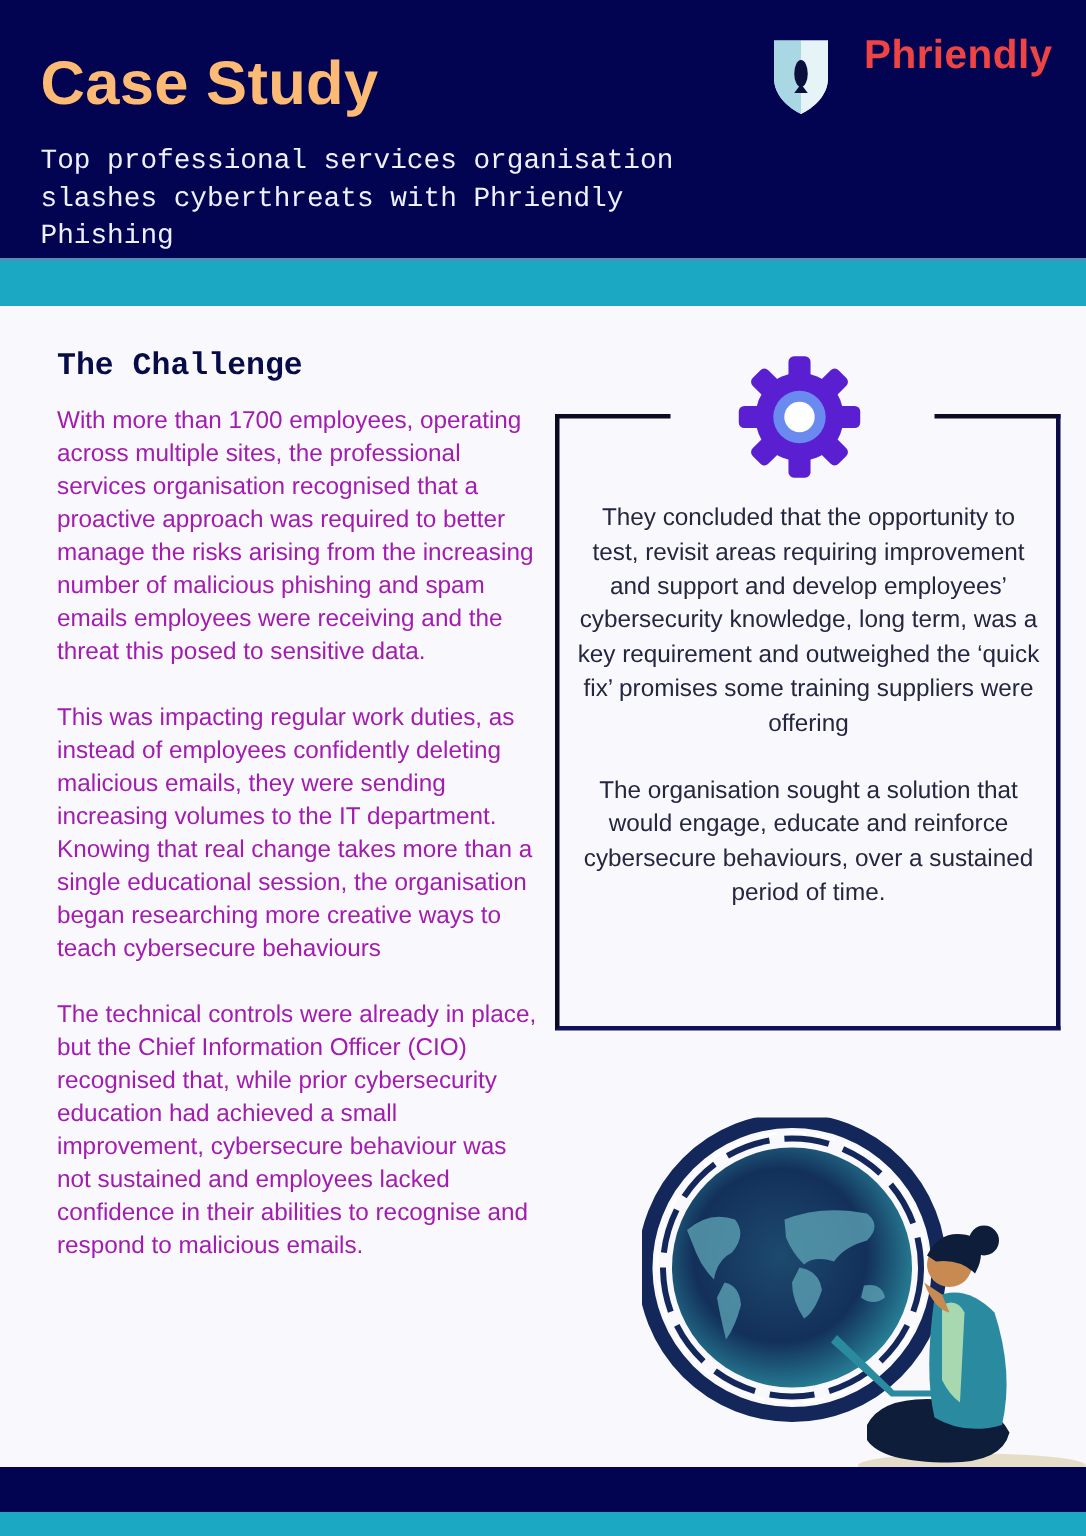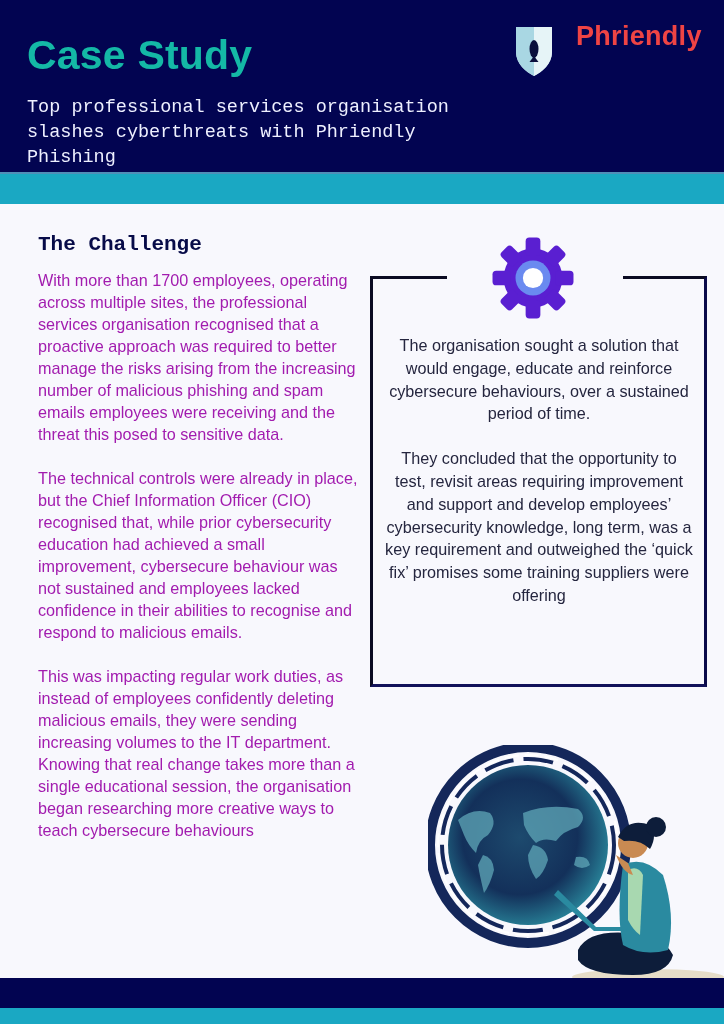--- a/index.html
+++ b/index.html
@@ -1,20 +1,20 @@
 <!DOCTYPE html>
 <html><head>
 <meta charset="utf-8">
 <style>
   * { box-sizing: border-box; margin: 0; padding: 0; }
   html, body { width: 724px; height: 1024px; overflow: hidden; background: #f8f8fd; }
   body { position: relative; font-family: "Liberation Sans", "DejaVu Sans", sans-serif; color: #1f2040; }
 
   .header { position: absolute; left: 0; top: 0; width: 724px; height: 172px; background: #020451; }
-  .header-title { position: absolute; left: 27px; top: 32px; font-size: 41px; font-weight: bold; color: #14b8a6; letter-spacing: 0.2px; }
+  .header-title { position: absolute; left: 27px; top: 32px; font-size: 41px; font-weight: bold; color: #fdba74; letter-spacing: 0.2px; }
   .header-subtitle { position: absolute; left: 27px; top: 95px; width: 460px; font-size: 18.5px; line-height: 25px; color: #eef0ff; font-family: Liberation Mono, monospace; }
 
   .logo { position: absolute; left: 514px; top: 22px; width: 200px; height: 64px; }
   .logo-shield { position: absolute; left: 0; top: 2px; width: 40px; height: 54px; }
   .logo-text { position: absolute; left: 62px; top: 0; font-size: 27px; font-weight: bold; line-height: 29px; color: #ef4444; letter-spacing: 0.3px; }
 
   .band-top { position: absolute; left: 0; top: 172px; width: 724px; height: 32px; background: #1aa8c3; border-top: 2px solid #4f8fb8; }
 
   .left-col { position: absolute; left: 38px; top: 233px; width: 320px; }
   .section-heading { font-size: 21px; font-weight: bold; color: #070b48; margin-bottom: 13px; font-family: Liberation Mono, monospace; }
@@ -51,22 +51,22 @@
       <div>Phriendly</div>
     </div>
   </div>
 </div>
 
 <div class="band-top"></div>
 
 <div class="left-col">
   <h2 class="section-heading">The Challenge</h2>
   <p class="para">With more than 1700 employees, operating across multiple sites, the professional services organisation recognised that a proactive approach was required to better manage the risks arising from the increasing number of malicious phishing and spam emails employees were receiving and the threat this posed to sensitive data.</p>
+  <p class="para">This was impacting regular work duties, as instead of employees confidently deleting malicious emails, they were sending increasing volumes to the IT department. Knowing that real change takes more than a single educational session, the organisation began researching more creative ways to teach cybersecure behaviours</p>
   <p class="para">The technical controls were already in place, but the Chief Information Officer (CIO) recognised that, while prior cybersecurity education had achieved a small improvement, cybersecure behaviour was not sustained and employees lacked confidence in their abilities to recognise and respond to malicious emails.</p>
-  <p class="para">This was impacting regular work duties, as instead of employees confidently deleting malicious emails, they were sending increasing volumes to the IT department. Knowing that real change takes more than a single educational session, the organisation began researching more creative ways to teach cybersecure behaviours</p>
 </div>
 
 <div class="callout"></div>
 <div class="callout-gap"></div>
 <svg class="gear" viewBox="0 0 100 100">
   <g fill="#5a1fd1">
     <circle cx="50" cy="50" r="32"></circle>
     <g>
       <rect x="42" y="6" width="16" height="20" rx="4"></rect>
       <rect x="42" y="74" width="16" height="20" rx="4"></rect>
@@ -75,22 +75,22 @@
       <rect x="42" y="6" width="16" height="20" rx="4" transform="rotate(45 50 50)"></rect>
       <rect x="42" y="6" width="16" height="20" rx="4" transform="rotate(135 50 50)"></rect>
       <rect x="42" y="6" width="16" height="20" rx="4" transform="rotate(225 50 50)"></rect>
       <rect x="42" y="6" width="16" height="20" rx="4" transform="rotate(315 50 50)"></rect>
     </g>
   </g>
   <circle cx="50" cy="50" r="19" fill="#6a8af0"></circle>
   <circle cx="50" cy="50" r="11" fill="#ffffff"></circle>
 </svg>
 <div class="callout-text">
+  <p class="callout-para">They concluded that the opportunity to test, revisit areas requiring improvement and support and develop employees’ cybersecurity knowledge, long term, was a key requirement and outweighed the ‘quick fix’ promises some training suppliers were offering</p>
   <p class="callout-para">The organisation sought a solution that would engage, educate and reinforce cybersecure behaviours, over a sustained period of time.</p>
-  <p class="callout-para">They concluded that the opportunity to test, revisit areas requiring improvement and support and develop employees’ cybersecurity knowledge, long term, was a key requirement and outweighed the ‘quick fix’ promises some training suppliers were offering</p>
 </div>
 
 <svg class="illustration" viewBox="0 0 296 240">
   <defs>
     <radialGradient id="globeGrad" cx="45%" cy="45%" r="60%">
       <stop offset="0%" stop-color="#1d4a6e"></stop>
       <stop offset="60%" stop-color="#13305a"></stop>
       <stop offset="100%" stop-color="#2a8a9e"></stop>
     </radialGradient>
   </defs>

